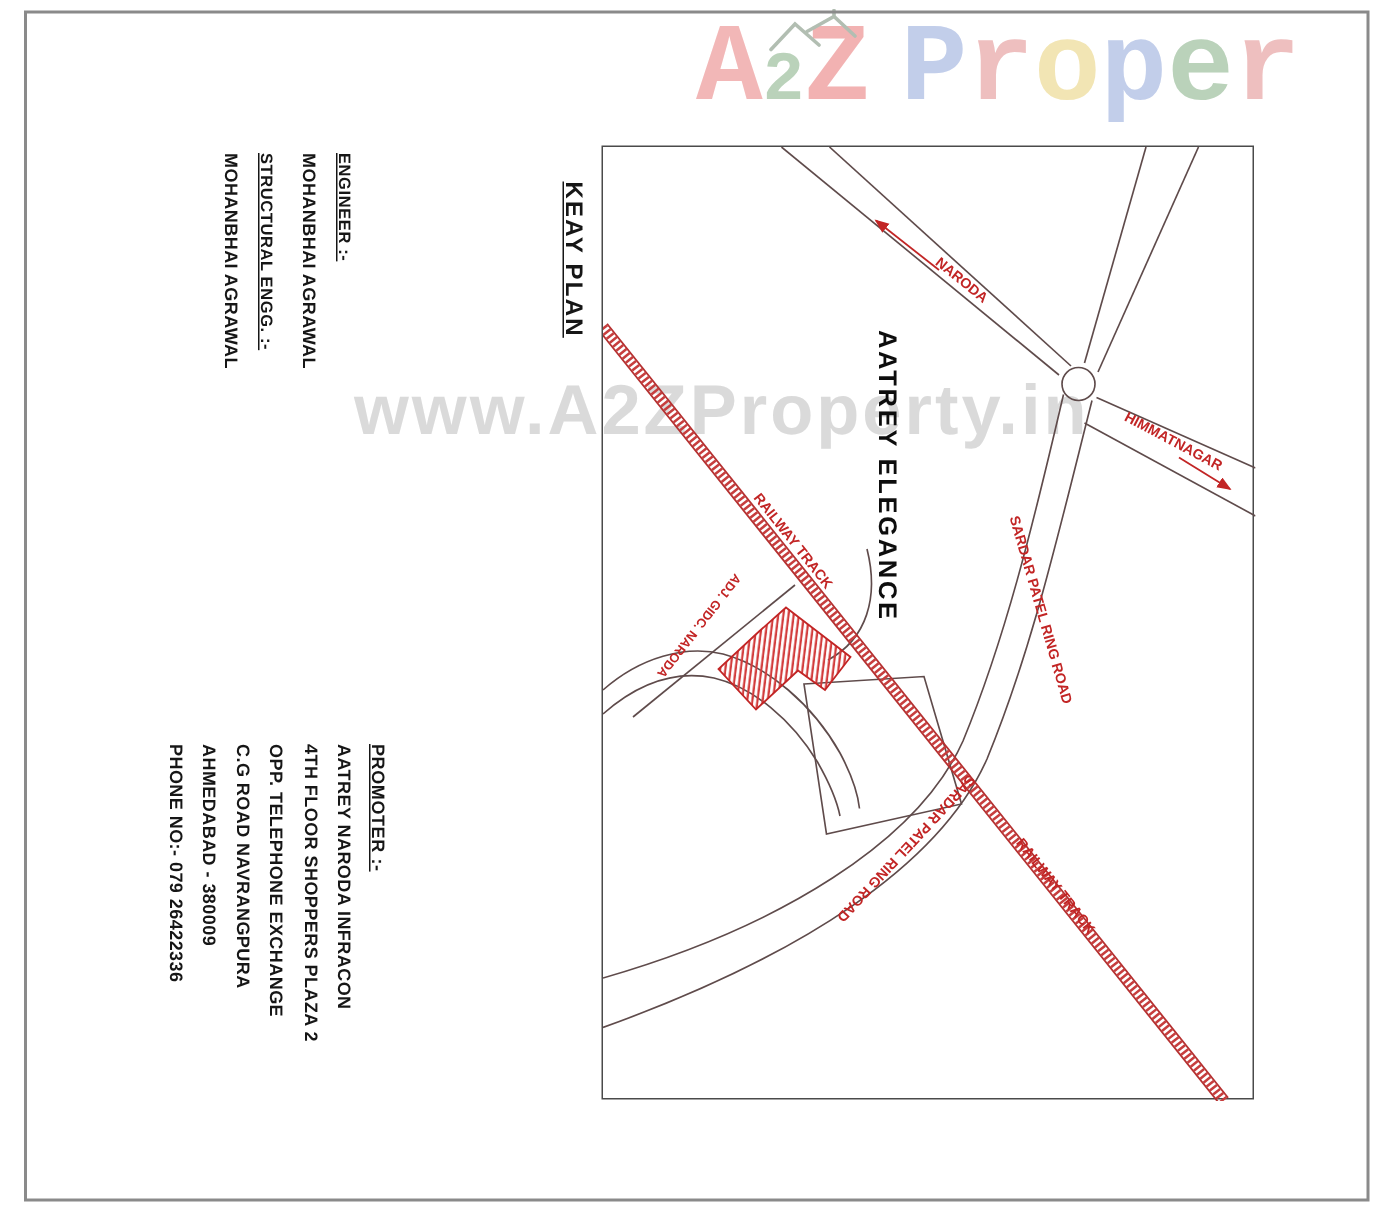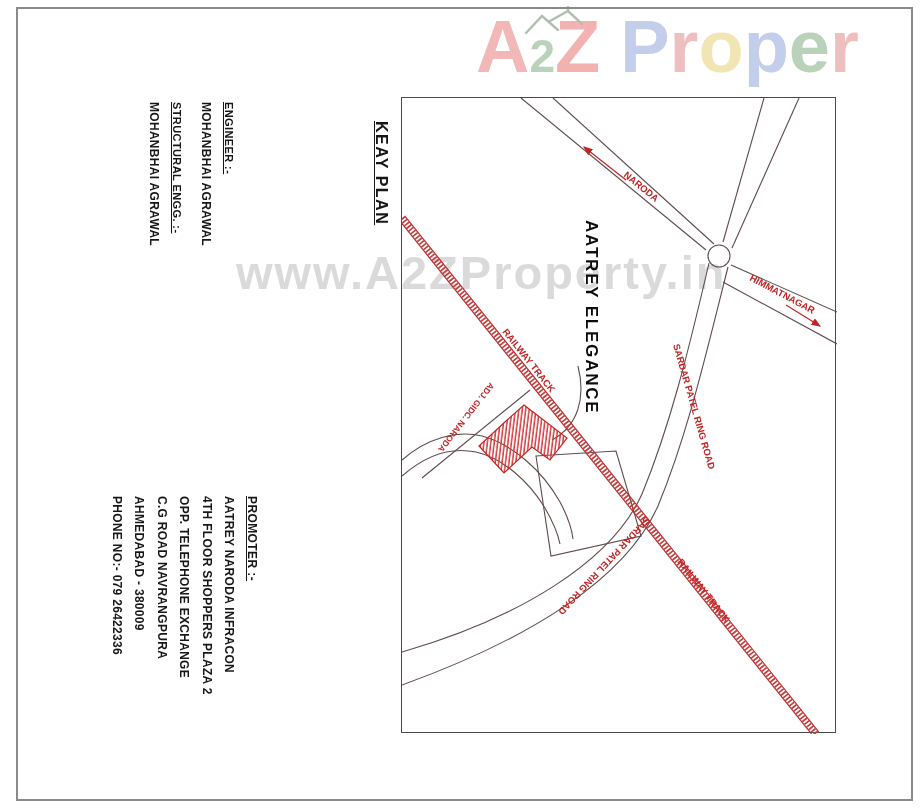--- a/index.html
+++ b/index.html
@@ -30,22 +30,22 @@
   .watermark {
     position:absolute; left:236px; top:245px; font-size:47px; font-weight:bold;
     letter-spacing:2px; color:#d7d7d7; opacity:.9; z-index:1; white-space:nowrap;
   }
   .map-wrap {
     position:absolute; left:401px; top:97px; width:435px; height:636px;
     border:1px solid #4a4a4a; z-index:2; background:transparent;
   }
   .map-wrap svg { display:block; }
   .logo {
-    position:absolute; left:476px; top:10px; z-index:4; white-space:nowrap;
-    font-family:Liberation Sans, sans-serif; font-weight:bold; font-size:74px;
+    position:absolute; left:464px; top:10px; z-index:4; white-space:nowrap;
+    font-family:Liberation Mono, monospace; font-weight:bold; font-size:74px;
     line-height:1; opacity:.8;
   }
   .logo span { display:inline-block; }
   .logo .sm { font-size:46px; }
   .logo .gap { margin-left:20px; }
   .house-ic { position:absolute; left:46px; top:-4px; }
 </style>
 </head>
 <body>
 

